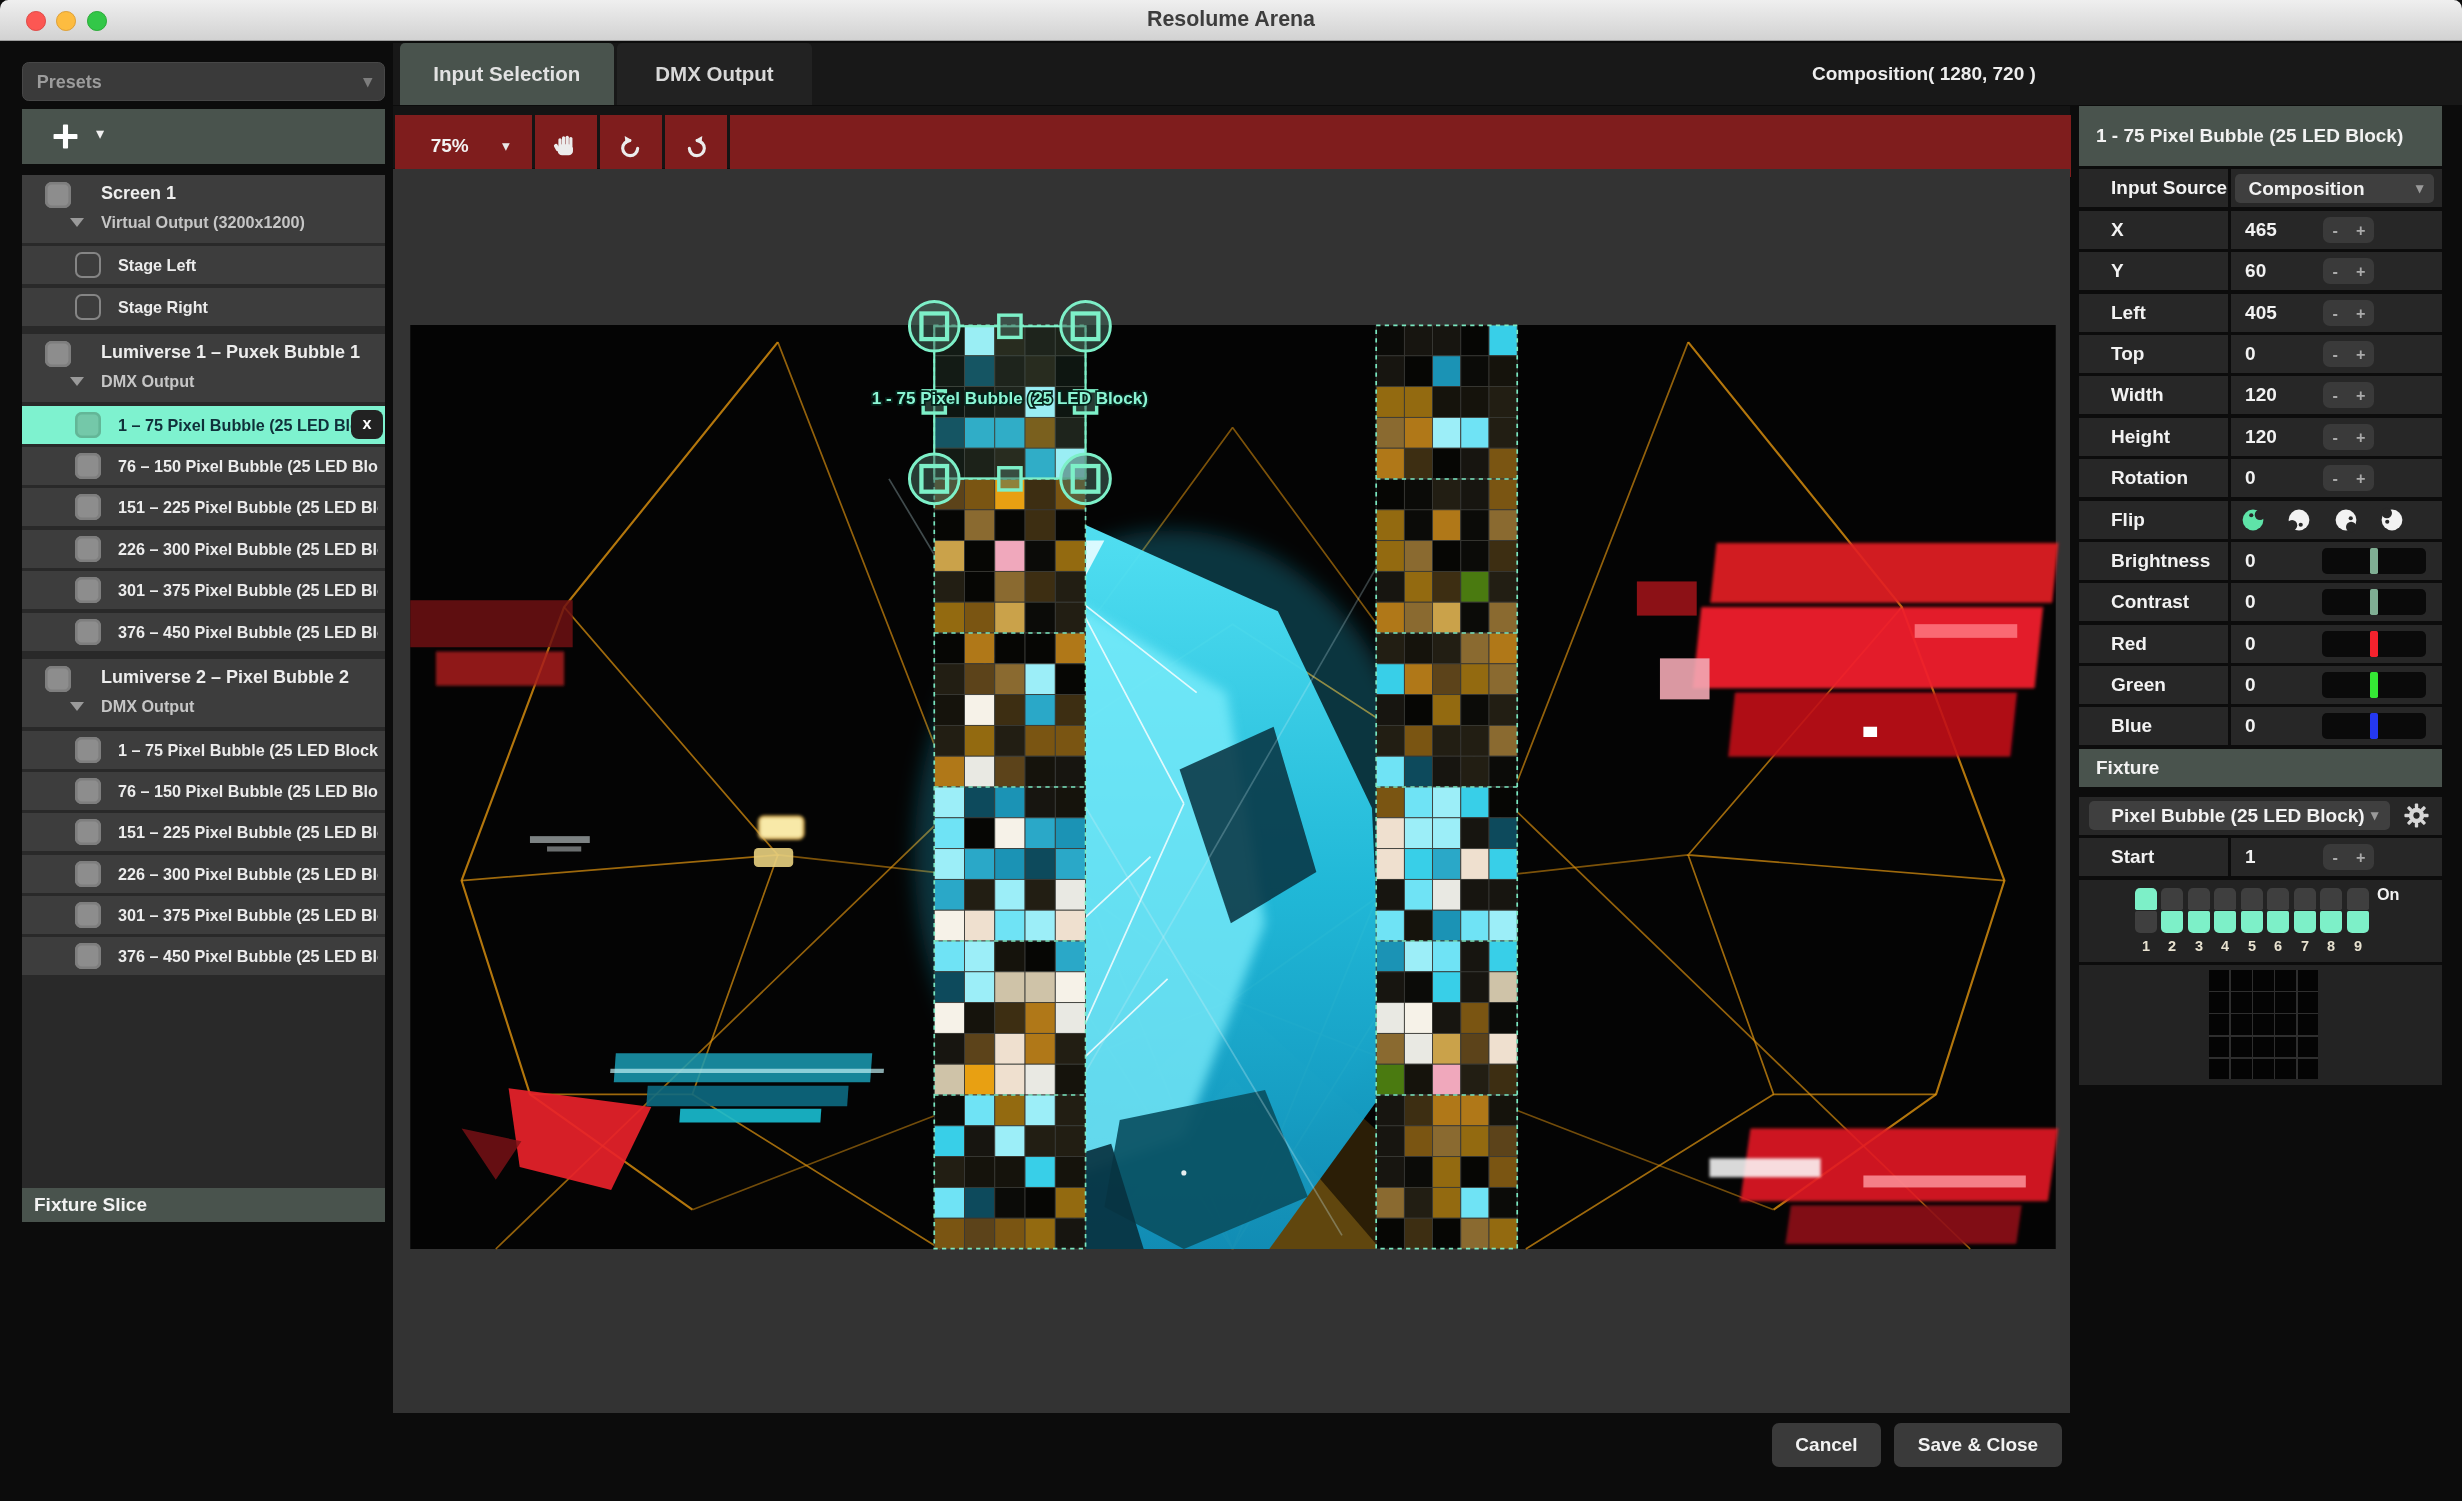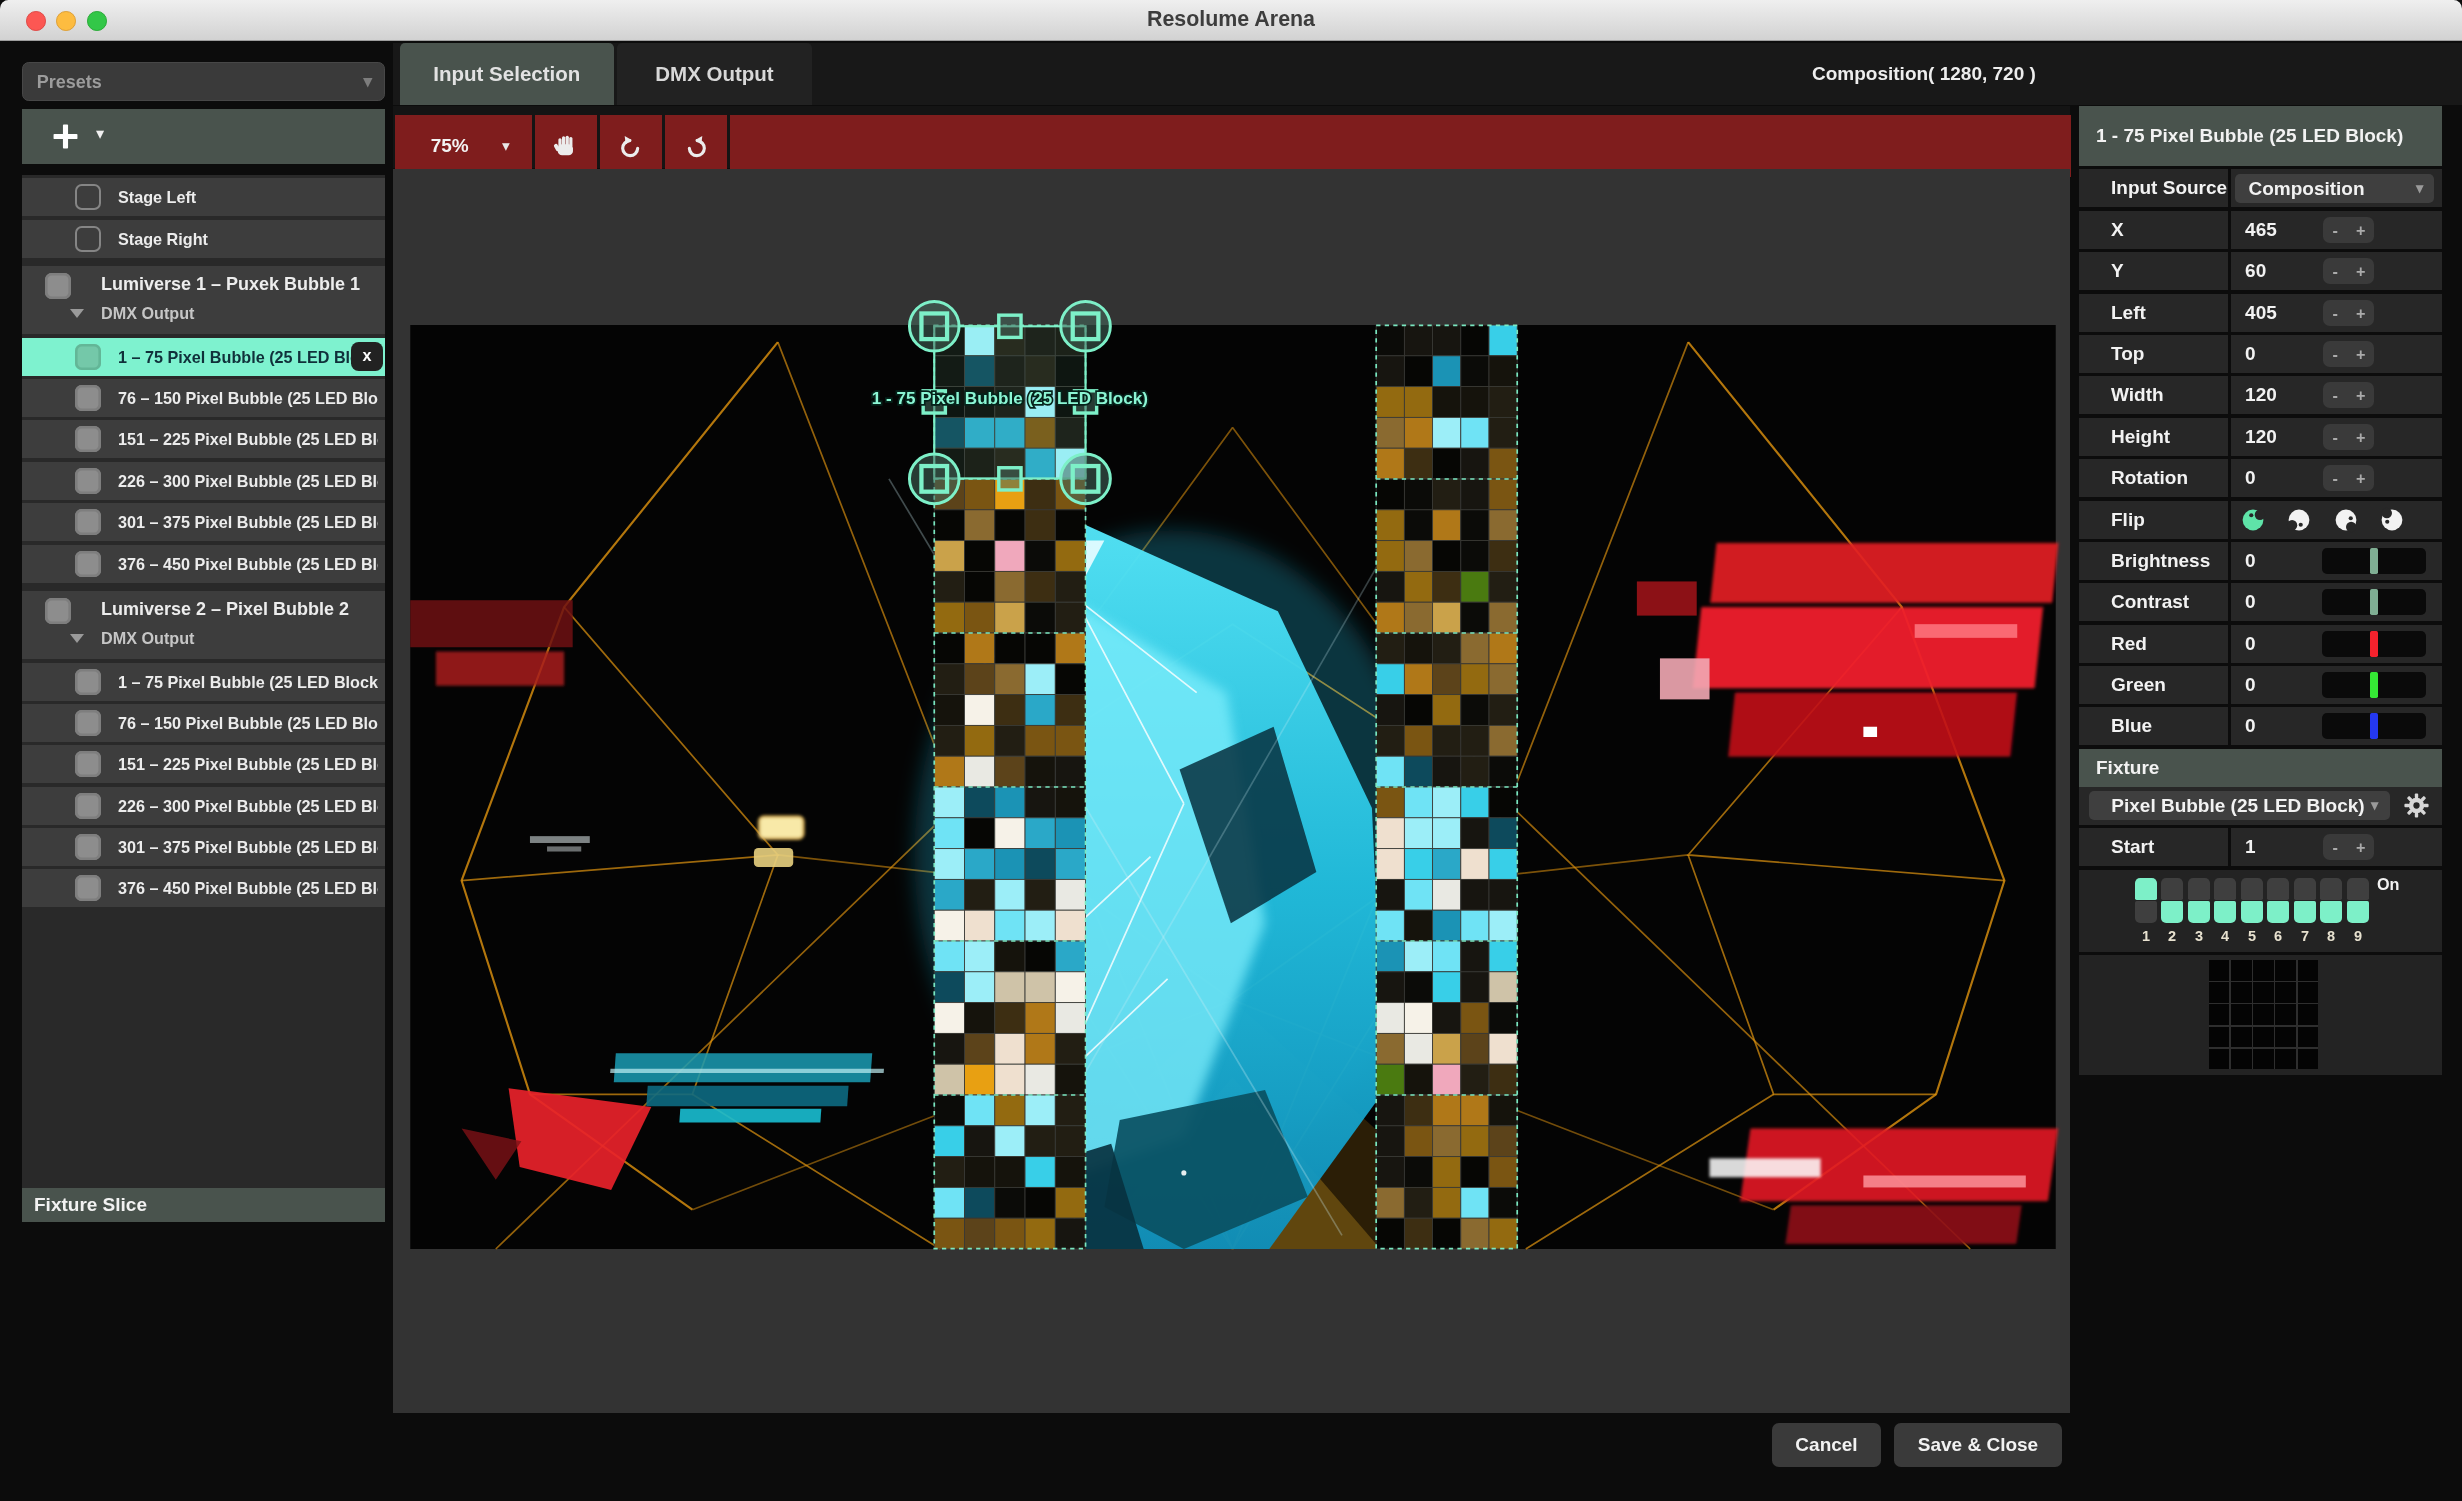--- a/index.html
+++ b/index.html
@@ -135,20 +135,26 @@
   </div>
   <div id="addbar">
     <svg width="29" height="29" viewBox="0 0 34 34">
       <rect x="14" y="3" width="6" height="28" rx="1" fill="#fff"></rect>
       <rect x="3" y="14" width="28" height="6" rx="1" fill="#fff"></rect>
     </svg>
     <span class="caret">▾</span>
   </div>
   <div id="list-bg"></div>
   <div id="tree">
+      <div class="tree-group">
+        <span class="cb filled"></span>
+        <span class="tg-label">Screen 1</span>
+        <span class="tri"></span>
+        <span class="tg-sub">Virtual Output (3200x1200)</span>
+      </div>
       <div class="tree-slice">
         <span class="cb empty"></span>
         <span class="ts-label">Stage Left</span>
       </div>
       <div class="tree-slice">
         <span class="cb empty"></span>
         <span class="ts-label">Stage Right</span>
       </div>
       <div class="tree-group">
         <span class="cb filled"></span>
@@ -836,21 +842,21 @@
         <div class="ilabel">Blue</div>
         <div class="ival">
           <span class="vtext">0</span>
           <span class="slider">
             <span class="shandle" style="background:#2438f0"></span>
           </span>
         </div>
       </div>
     </div>
   <div class="sub-header">Fixture</div>
-  <div class="fullrow" style="margin-top:0">
+  <div class="fullrow" style="margin-top:10px">
     <div id="fixture-dd">
       <span>Pixel Bubble (25 LED Block)</span>
       <span class="ddcaret">▾</span>
     </div>
     <svg id="gear" width="29" height="29" viewBox="0 0 24 24">
       <g fill="#d8d8d8">
         <rect x="10.6" y="2" width="2.8" height="4" rx="0.8"></rect>
         <rect x="10.6" y="18" width="2.8" height="4" rx="0.8"></rect>
         <rect x="2" y="10.6" width="4" height="2.8" rx="0.8"></rect>
         <rect x="18" y="10.6" width="4" height="2.8" rx="0.8"></rect>

